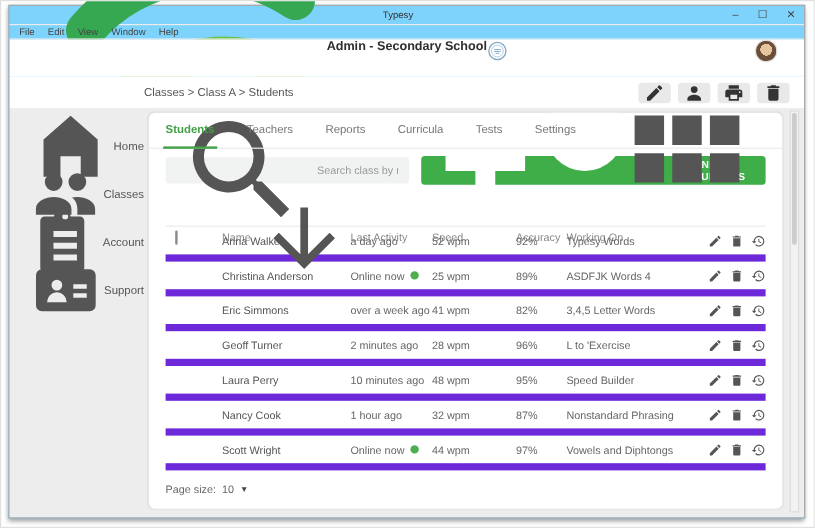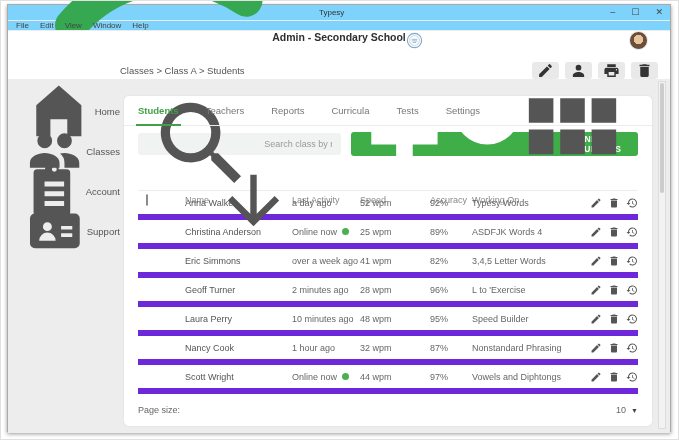--- a/index.html
+++ b/index.html
@@ -34,21 +34,21 @@
   .tbtn { width:27px; height:17px; background:#e9e9e9; border-radius:3px; display:flex; align-items:center; justify-content:center; color:#333; cursor:pointer; }
   .tbtn svg { width:9px; height:9px; }
 
   
   .main { flex:1; display:flex; background:#ededee; position:relative; }
   .sidebar { width:112px; padding-top:12px; }
   .side-item { height:40px; display:flex; align-items:center; gap:2px; padding-left:17px; color:#555; cursor:pointer; }
   .side-item svg { width:13px; height:13px; flex:none; }
   .side-label { font-size:9.5px; }
 
-  .content { flex:1; position:relative; padding:17px 18px 7px 4px; }
+  .content { flex:1; position:relative; padding:4px 18px 7px 4px; }
   .card { background:#fff; border-radius:5px; height:100%; box-shadow:0 0 2px rgba(0,0,0,.1); display:flex; flex-direction:column; overflow:hidden; }
   .vscroll { position:absolute; top:2px; bottom:4px; right:4px; width:8px; background:#f2f2f2; border:1px solid #dcdcdc; }
   .vthumb { position:absolute; top:1px; left:1px; width:4px; height:110px; background:#cccccc; border-radius:2px; }
 
   
   .tabsrow { height:30px; display:flex; align-items:stretch; padding:0 14px; border-bottom:1px solid #ececec; position:relative; }
   .tab { display:flex; align-items:center; font-size:9.5px; color:#777; margin-right:27px; position:relative; cursor:pointer; }
   .tab.active { color:var(--accent); font-weight:bold; }
   .tab.active::after { content:""; position:absolute; left:-2px; right:-2px; bottom:-1px; height:2px; background:var(--accent); }
   .grid-btn { margin-left:auto; align-self:center; color:#555; cursor:pointer; display:flex; }
@@ -73,21 +73,21 @@
   .name-h svg { width:9px; height:9px; color:#555; }
   .avatar { width:21px; height:21px; border-radius:50%; margin-left:4px; }
   .c-name { color:#555; }
   .c-activity { display:flex; align-items:center; gap:5px; }
   .dot { width:7px; height:7px; border-radius:50%; background:var(--dot); }
   .c-actions { display:flex; gap:6px; justify-content:flex-end; color:#555; }
   .act { cursor:pointer; display:flex; }
   .act svg { width:10px; height:10px; }
 
   
-  .cardfooter { height:32px; display:flex; align-items:center; gap:5px; padding:0 14px; font-size:9px; color:#666;justify-content:space-between; }
+  .cardfooter { height:32px; display:flex; align-items:center; gap:5px; padding:0 14px; font-size:9px; color:#666; }
   .page-size { display:flex; align-items:center; gap:5px; cursor:pointer; }
   .caret { font-size:7px; color:#444; }
 </style>
 </head>
 <body>
 
 <div class="canvas" style="--accent: #43a047; --enroll: #3fae49; --blue: #1b75bb; --dot: #4caf50;">
   <div class="window">
 
     <div class="titlebar">

